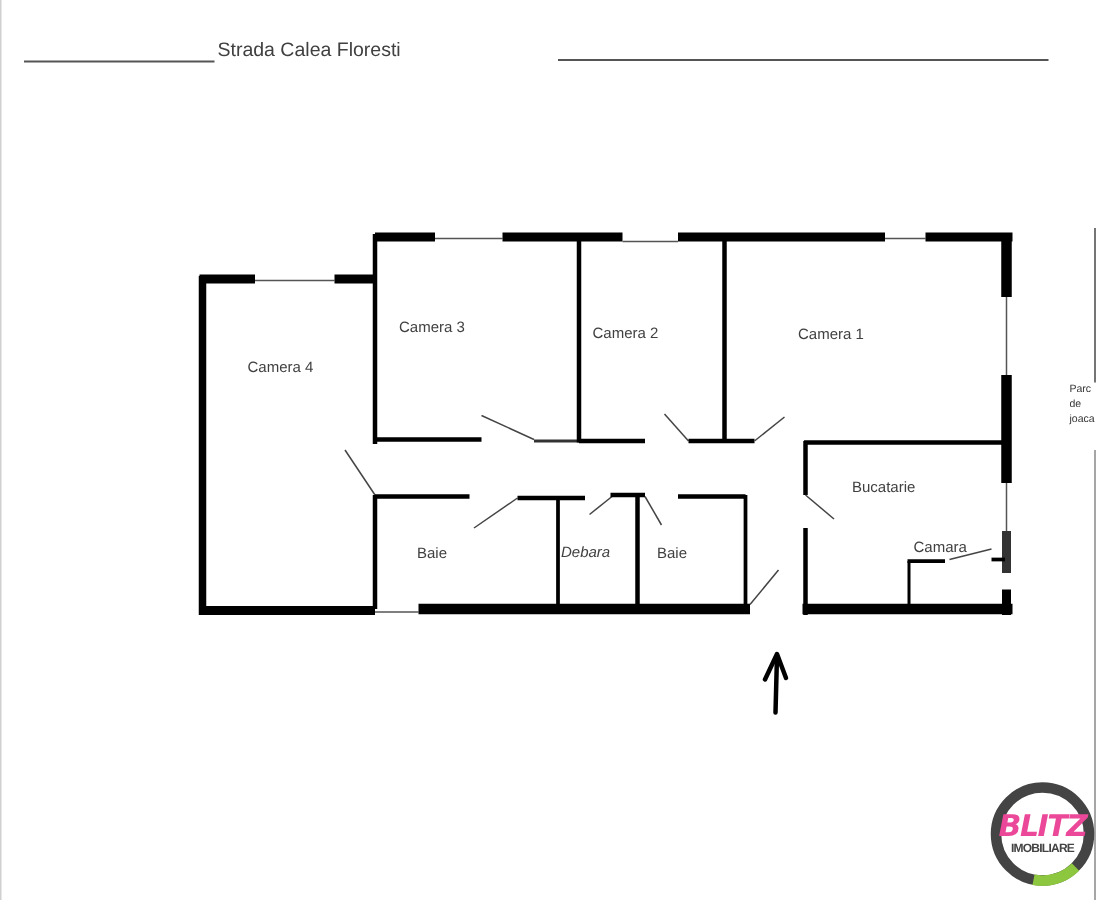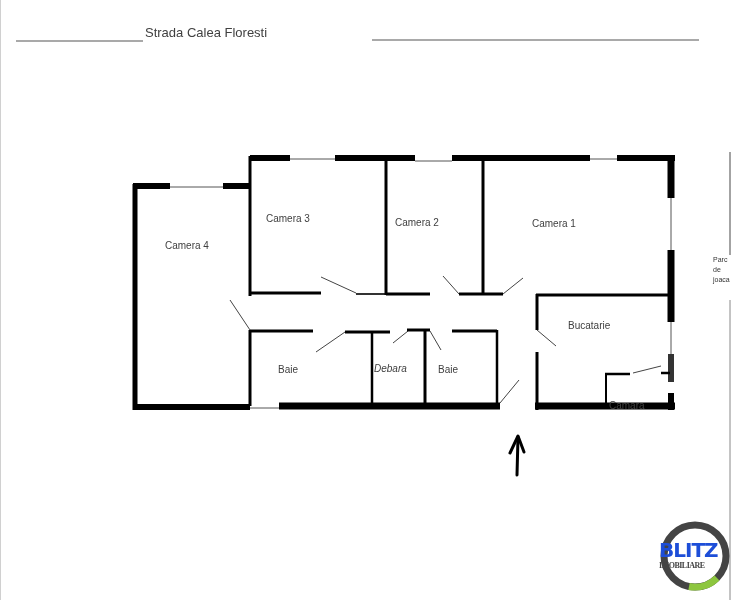--- a/index.html
+++ b/index.html
@@ -4,22 +4,22 @@
 <style>
   html, body { margin:0; padding:0; background:#ffffff; }
   body { width:740px; height:600px; position:relative; overflow:hidden; font-family:"Liberation Sans", sans-serif; }
   .frame-left { position:absolute; left:0; top:0; width:1px; height:600px; background:#d0d0d0; }
   svg.plan { position:absolute; left:0; top:0; }
   .lbl { position:absolute; font-family:"Liberation Sans", sans-serif; color:#404040; white-space:nowrap; }
   .street { left:145px; top:25px; font-size:13px; }
   .room { font-size:10px; }
   .parc { font-size:7px; line-height:10px; color:#333; left:713px; top:255px; white-space:normal; width:24px; }
   .logo { position:absolute; left:659px; top:520px; width:72px; height:72px; }
-  .logo-text1 { position:absolute; left:0; top:18px; width:72px; font-family:"DejaVu Sans", sans-serif; font-weight:bold; font-size:20px; color:#1d4ed8; letter-spacing:-1px; }
-  .logo-text2 { position:absolute; left:0; top:41px; width:72px; font-family:Liberation Serif, serif; font-weight:bold; font-size:8px; color:#444; letter-spacing:-0.5px; }
+  .logo-text1 { position:absolute; left:0; top:18px; width:72px; text-align:center; font-family:"DejaVu Sans", sans-serif; font-weight:bold; font-size:20px; color:#ec4899; letter-spacing:-1px;font-style:italic; }
+  .logo-text2 { position:absolute; left:0; top:41px; width:72px; text-align:center; font-family:Liberation Sans, sans-serif; font-weight:bold; font-size:8px; color:#444; letter-spacing:-0.5px; }
 </style>
 </head>
 <body>
 
 <div class="frame-left"></div>
 
 <svg class="plan" width="740" height="600" viewBox="0 0 740 600">
 
   <line x1="16" y1="41" x2="143" y2="41" stroke="#555" stroke-width="1.2"></line>
   <line x1="372" y1="40" x2="699" y2="40" stroke="#555" stroke-width="1.2"></line>
@@ -102,21 +102,21 @@
 <div class="lbl street">Strada Calea Floresti</div>
 
 <div class="lbl room" style="left:152px; top:240px;margin-left:13px;">Camera 4</div>
 <div class="lbl room" style="left:266px; top:213px;">Camera 3</div>
 <div class="lbl room" style="left:395px; top:217px;">Camera 2</div>
 <div class="lbl room" style="left:532px; top:218px;">Camera 1</div>
 <div class="lbl room" style="left:278px; top:364px;">Baie</div>
 <div class="lbl room" style="left:374px; top:363px;font-style:italic;">Debara</div>
 <div class="lbl room" style="left:438px; top:364px;">Baie</div>
 <div class="lbl room" style="left:568px; top:320px;">Bucatarie</div>
-<div class="lbl room" style="left:609px; top:400px;">Camara</div>
+<div class="lbl room" style="left:609px; top:360px;">Camara</div>
 
 <div class="lbl parc">Parc de joaca</div>
 
 <div class="logo">
   <svg width="72" height="72" viewBox="0 0 72 72">
     <circle cx="36" cy="36" r="31" fill="#fff" stroke="#444" stroke-width="7"></circle>
     <path d="M 58 58 A 31 31 0 0 1 30 66.5" fill="none" stroke="#8dc63f" stroke-width="7"></path>
   </svg>
   <div class="logo-text1">BLITZ</div>
   <div class="logo-text2">IMOBILIARE</div>

